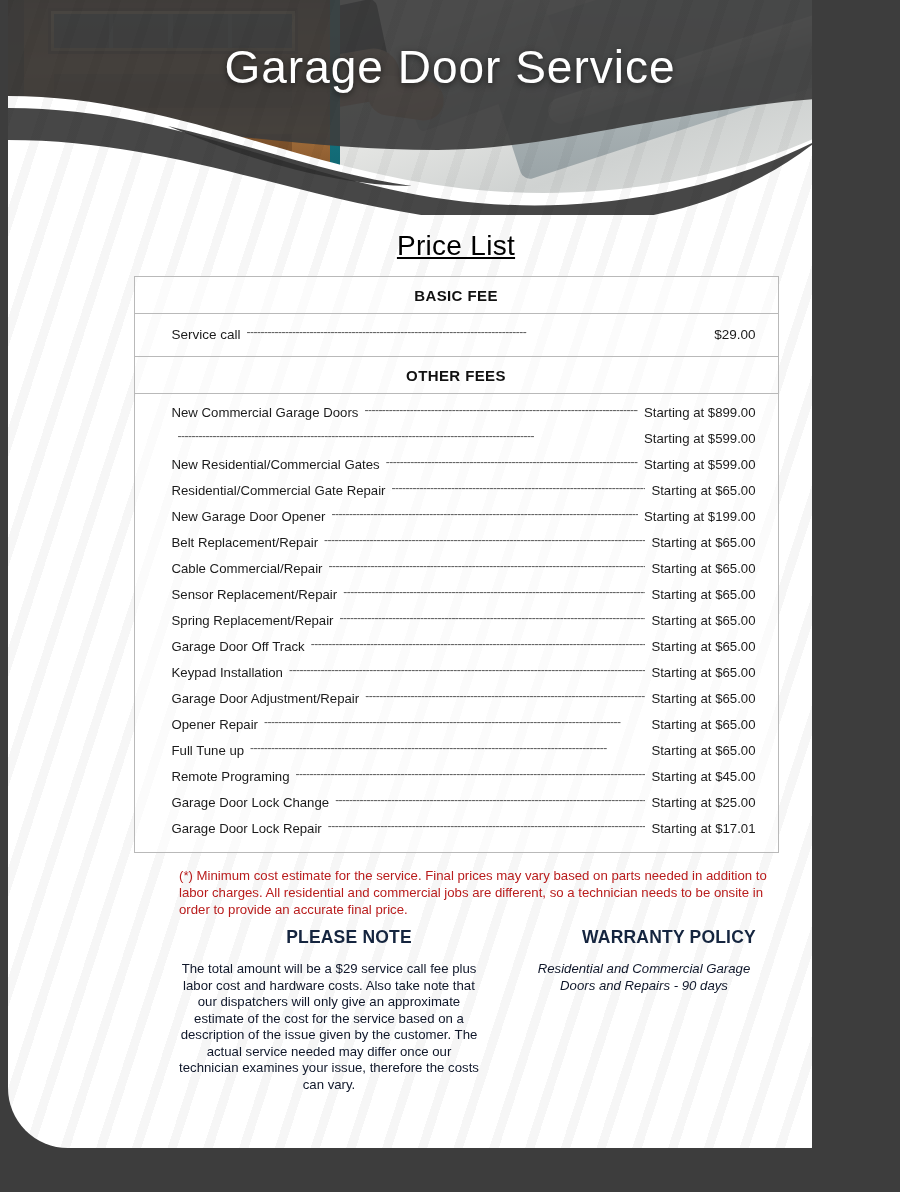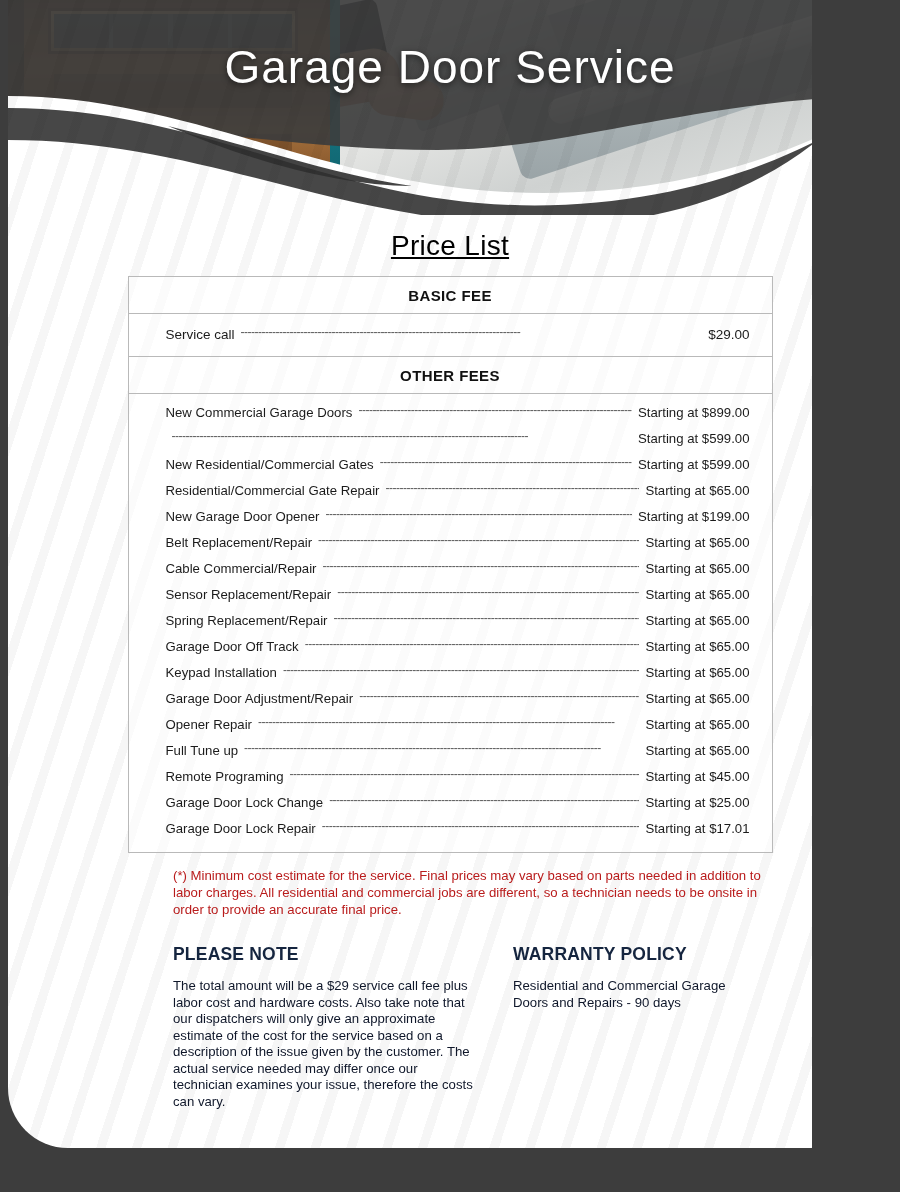--- a/index.html
+++ b/index.html
@@ -177,21 +177,21 @@
     font-weight: 400;
     color: #ffffff;
     letter-spacing: 1px;
     text-shadow: 0 2px 6px rgba(0,0,0,.55);
     z-index: 5;
   }
 
   
   .content {
     position: absolute;
-    left: 0;
+    left: 6px;
     top: 230px;
     width: 884px;
   }
   .price-list-title {
     text-align: center;
     font-size: 28px;
     color: #000;
     font-weight: 400;
     text-decoration: underline;
     margin: 0 0 14px 0;
@@ -242,39 +242,40 @@
   .disclaimer {
     width: 600px;
     margin: 14px auto 0 165px;
     font-size: 13.2px;
     line-height: 17px;
     color: #b91c1c;
   }
 
   .notes {
     display: flex;
-    margin: 26px 0 0 165px;
+    margin: 9px 0 0 165px;
     width: 640px;
+    text-align: center;
   }
   .note-col { width: 340px; }
   .note-col.right { width: 300px; }
   .note-title {
     font-size: 17.5px;
     font-weight: bold;
     color: #15253f;
     margin: 0 0 7px 0;
     letter-spacing: .2px;
   }
   .note-body {
     font-size: 13.2px;
     line-height: 16.5px;
     color: #0f172a;
     width: 300px;
   }
-  .note-col.right .note-body { width: 250px; }
+  .note-col.right .note-body { width: 250px; font-style: italic; }
 </style>
 </head>
 <body>
 
 <div class="page">
   <div class="sheet">
 
     <div class="hero">
       <div class="hero-photo">
         <div class="photo-white"></div>

